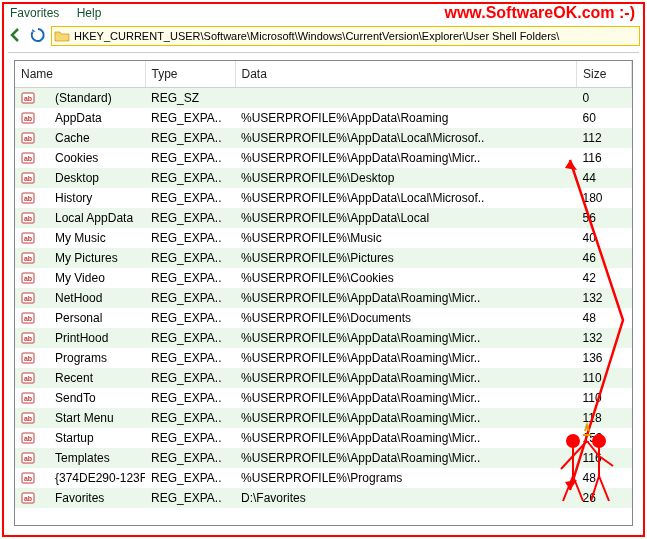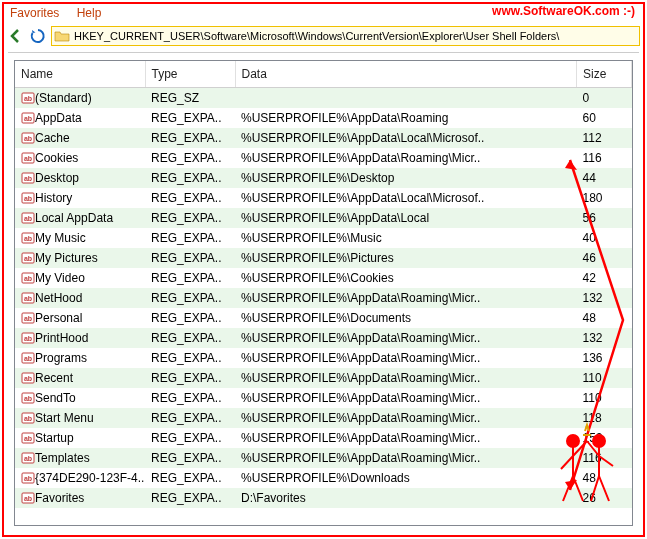--- a/index.html
+++ b/index.html
@@ -17,26 +17,26 @@
     .border-frame {
       position: absolute;
       inset: 2px;
       border: 2px solid red;
       pointer-events: none;
       z-index: 100;
     }
     .menu-bar {
       padding: 2px 6px 4px 6px;
       font-size: 12px;
-      color: #c2410c;
+      color: #14532d;
     }
     .menu-bar span { margin-right: 14px; cursor: default; }
     .toolbar {
       display: flex;
-      align-items: center;
+      align-items: flex-start;
       padding: 2px 3px 6px 3px;
       gap: 4px;
     }
     .tb-icon {
       width: 18px;
       height: 18px;
       display: inline-flex;
       align-items: center;
       justify-content: center;
       cursor: pointer;
@@ -103,36 +103,36 @@
       overflow: hidden;
       text-overflow: ellipsis;
       color: #000;
       height: 20px;
     }
     tbody tr:nth-child(odd) { background: #eaf7ea; }
     tbody tr:nth-child(even) { background: #fff; }
     .cell-name {
       display: flex;
       align-items: flex-start;
-      gap: 0;
+      gap: 20px;
     }
     .value-icon {
       width: 14px;
       height: 14px;
       flex-shrink: 0;
       display: inline-block;
     }
     .value-icon svg { display: block; }
     .watermark {
       position: absolute;
       top: 4px;
       right: 12px;
       color: #ff0000;
       font-weight: bold;
-      font-size: 12px;
+      font-size: 16px;
       font-family: Arial, sans-serif;
       z-index: 50;
     }
     .arrow-overlay {
       position: absolute;
       top: 140px;
       right: 12px;
       width: 100px;
       height: 370px;
       pointer-events: none;
@@ -505,21 +505,21 @@
               <span class="value-icon">
                 <svg width="14" height="14" viewBox="0 0 14 14">
                   <rect x="1" y="2" width="12" height="10" rx="1" fill="#fff" stroke="#c04040" stroke-width="1"></rect>
                   <text x="7" y="10" text-anchor="middle" font-size="7" font-weight="bold" fill="#c04040" font-family="Arial">ab</text>
                 </svg>
               </span>
               <span>{374DE290-123F-4..</span>
             </div>
           </td>
           <td class="col-type">REG_EXPA..</td>
-          <td class="col-data">%USERPROFILE%\Downloads</td>
+          <td class="col-data">%USERPROFILE%\Programs</td>
           <td class="col-size">48</td>
         </tr>
         <tr>
           <td class="col-name">
             <div class="cell-name">
               <span class="value-icon">
                 <svg width="14" height="14" viewBox="0 0 14 14">
                   <rect x="1" y="2" width="12" height="10" rx="1" fill="#fff" stroke="#c04040" stroke-width="1"></rect>
                   <text x="7" y="10" text-anchor="middle" font-size="7" font-weight="bold" fill="#c04040" font-family="Arial">ab</text>
                 </svg>

